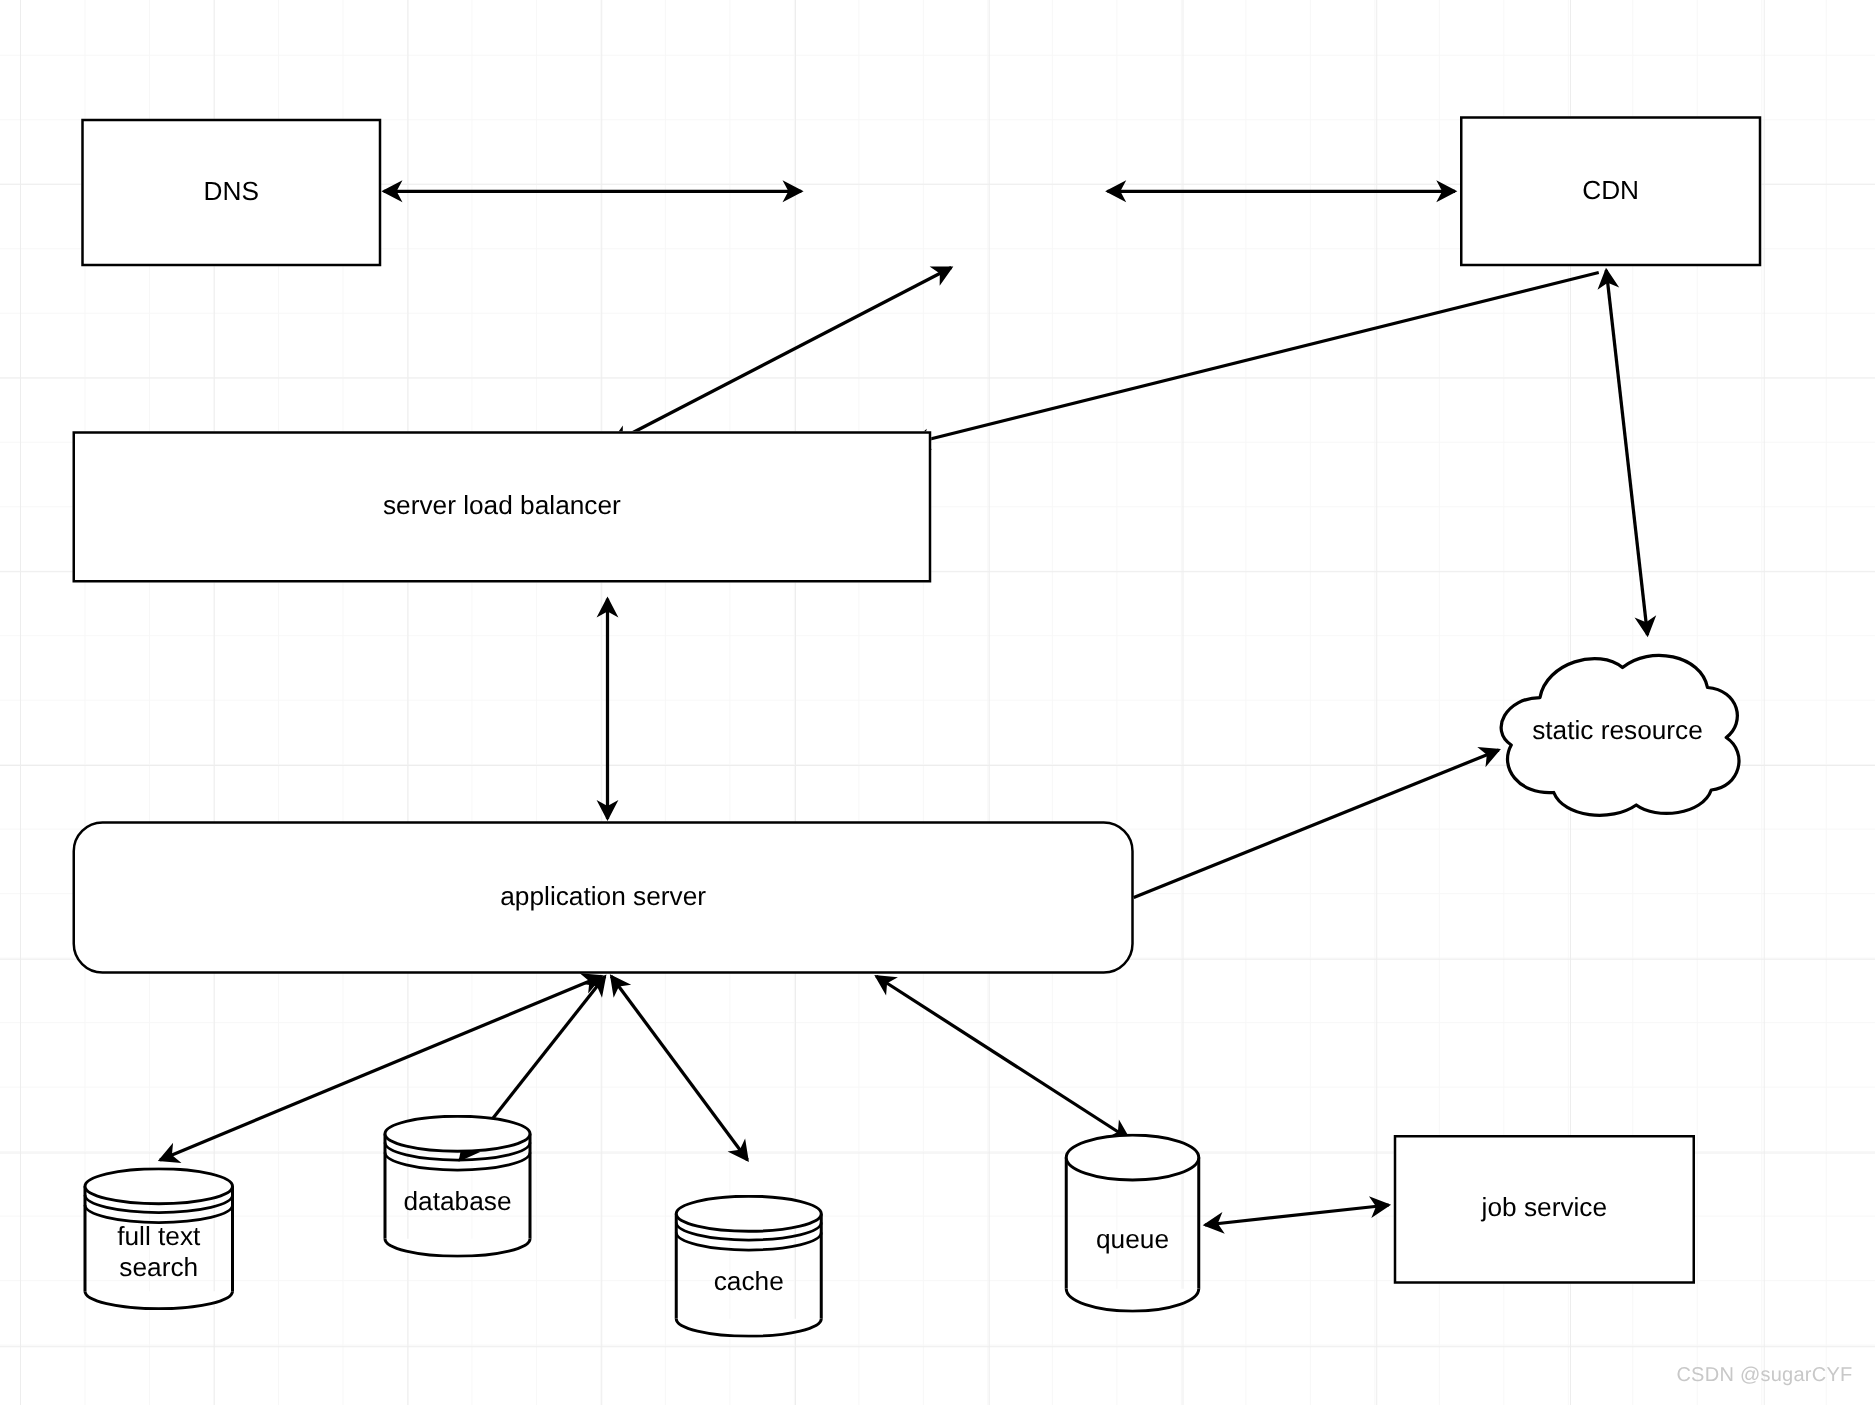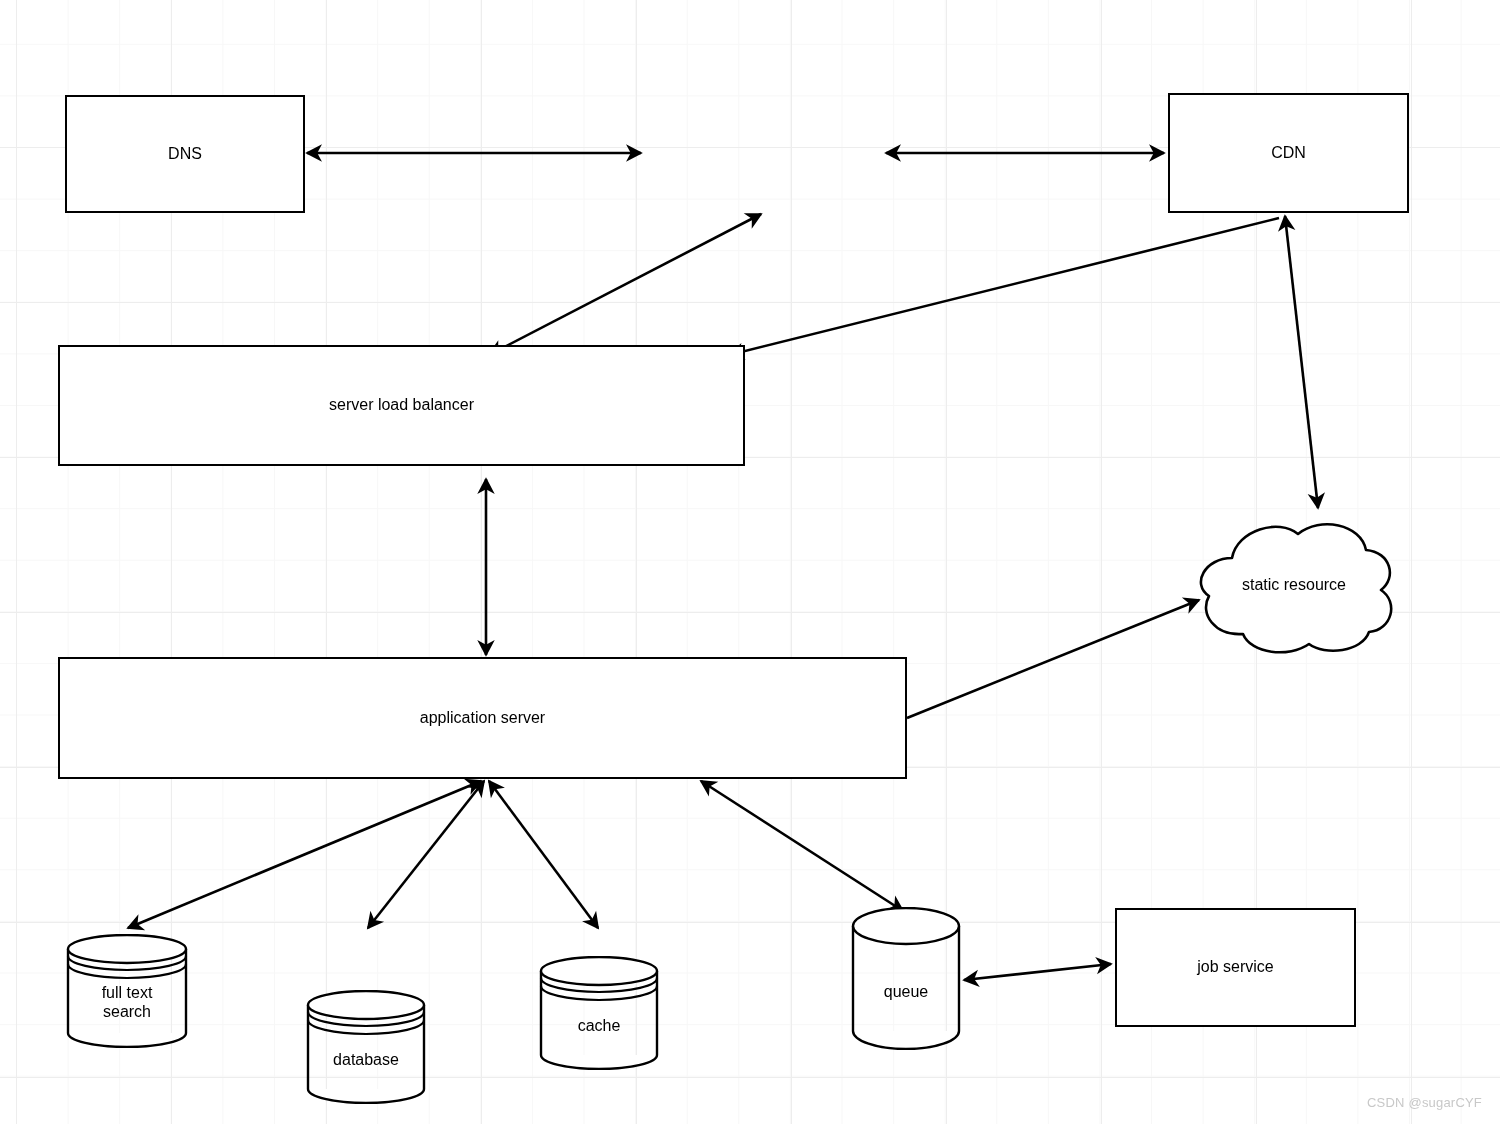--- a/index.html
+++ b/index.html
@@ -39,21 +39,21 @@
     pointer-events: none;
   }
   .node {
     position: absolute;
     box-sizing: border-box;
     display: flex;
     align-items: center;
     justify-content: center;
     text-align: center;
     color: #000000;
-    font-size: 16px;
+    font-size: 21px;
     line-height: 1.18;
     font-family: "Liberation Sans", sans-serif;
   }
   .boxnode {
     border: 2.5px solid #000000;
     background: #ffffff;
   }
   .cylnode {
     background: transparent;
   }
@@ -83,21 +83,21 @@
   }
   .cloud-label {
     position: relative;
     z-index: 2;
     width: 100%;
   }
   #watermark {
     position: absolute;
     right: 18px;
     bottom: 14px;
-    font-size: 13px;
+    font-size: 16px;
     color: #c8c8c8;
     font-family: "Liberation Sans", sans-serif;
     letter-spacing: 0.2px;
   }
 </style>
 </head>
 <body>
 
 <div id="canvas">
 
@@ -142,21 +142,21 @@
 
 
   <div class="node boxnode" style="left:1168px; top:93px; width:241px; height:120px;">
     <span>CDN</span>
   </div>
 
   <div class="node boxnode" style="left:58px; top:345px; width:687px; height:121px;">
     <span>server load balancer</span>
   </div>
 
-  <div class="node boxnode" style="left:58px; top:657px; width:849px; height:122px;">
+  <div class="node boxnode" style="left:58px; top:657px; width:849px; height:122px;border-radius:24px;">
     <span>application server</span>
   </div>
 
   <div class="node boxnode" style="left:1115px; top:908px; width:241px; height:119px;justify-content:center;">
     <span>job service</span>
   </div>
 
   <div class="node cloudnode" style="left:1185px; top:514px; width:218px; height:142px;">
     <svg class="cloud-svg" viewBox="0 0 218 142" preserveAspectRatio="none">
       <path d="M 47 44
@@ -178,21 +178,21 @@
       <path d="M 121 15 L 121 99" fill="none" stroke="#000000" stroke-width="2.4"></path>
       <path d="M 3 99 A 59 14 0 0 0 121 99" fill="#ffffff" stroke="#000000" stroke-width="2.4"></path>
       <ellipse cx="62" cy="15" rx="59" ry="14" fill="#ffffff" stroke="#000000" stroke-width="2.4"></ellipse>
       <path d="M 3 22 A 59 14 0 0 0 121 22" fill="none" stroke="#000000" stroke-width="2.2"></path>
       <path d="M 3 30 A 59 14 0 0 0 121 30" fill="none" stroke="#000000" stroke-width="2.2"></path>
     </svg>
     <span class="cyl-label" style="white-space:pre-line; margin-top:24px;">full text
 search</span>
   </div>
 
-  <div class="node cylnode" style="left:305px; top:990px; width:122px; height:114px;">
+  <div class="node cylnode" style="left:305px; top:892px; width:122px; height:114px;">
     <svg class="cyl-svg" viewBox="0 0 122 114" preserveAspectRatio="none">
       <path d="M 3 15 L 3 99" fill="none" stroke="#000000" stroke-width="2.4"></path>
       <path d="M 119 15 L 119 99" fill="none" stroke="#000000" stroke-width="2.4"></path>
       <path d="M 3 99 A 58 14 0 0 0 119 99" fill="#ffffff" stroke="#000000" stroke-width="2.4"></path>
       <ellipse cx="61" cy="15" rx="58" ry="14" fill="#ffffff" stroke="#000000" stroke-width="2.4"></ellipse>
       <path d="M 3 22 A 58 14 0 0 0 119 22" fill="none" stroke="#000000" stroke-width="2.2"></path>
       <path d="M 3 30 A 58 14 0 0 0 119 30" fill="none" stroke="#000000" stroke-width="2.2"></path>
     </svg>
     <span class="cyl-label" style="margin-top:26px;">database</span>
   </div>

